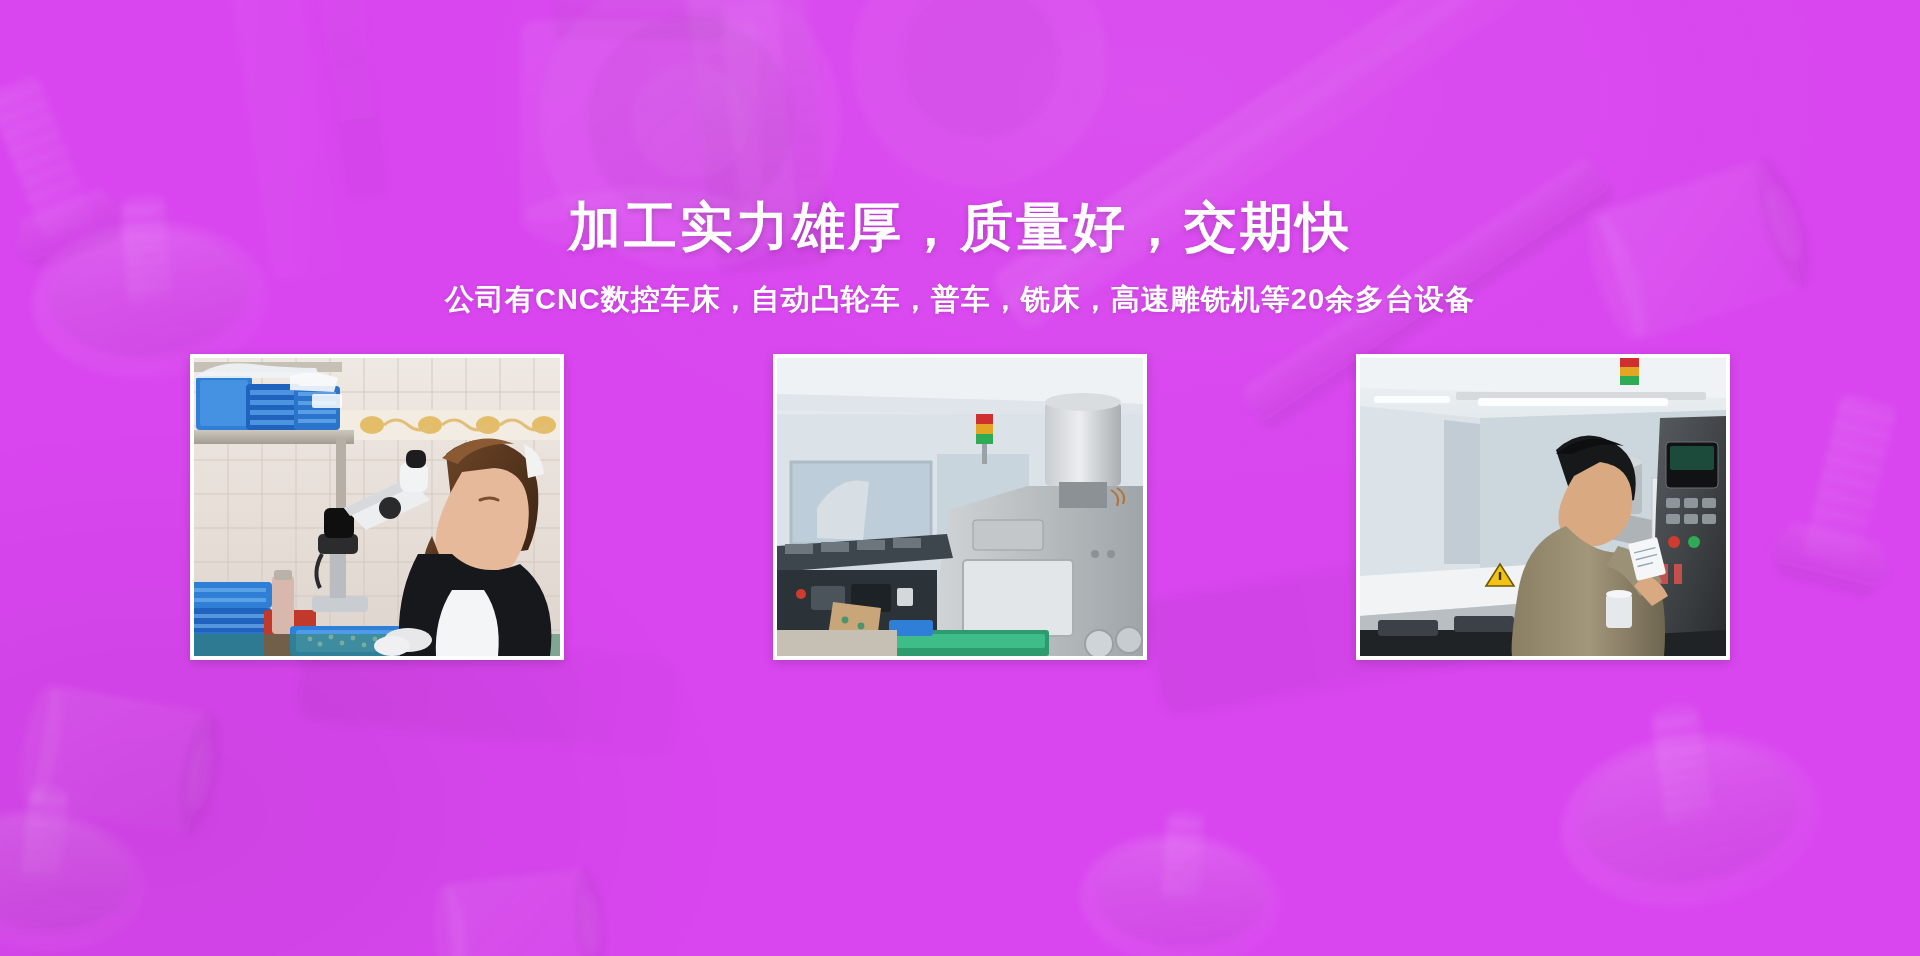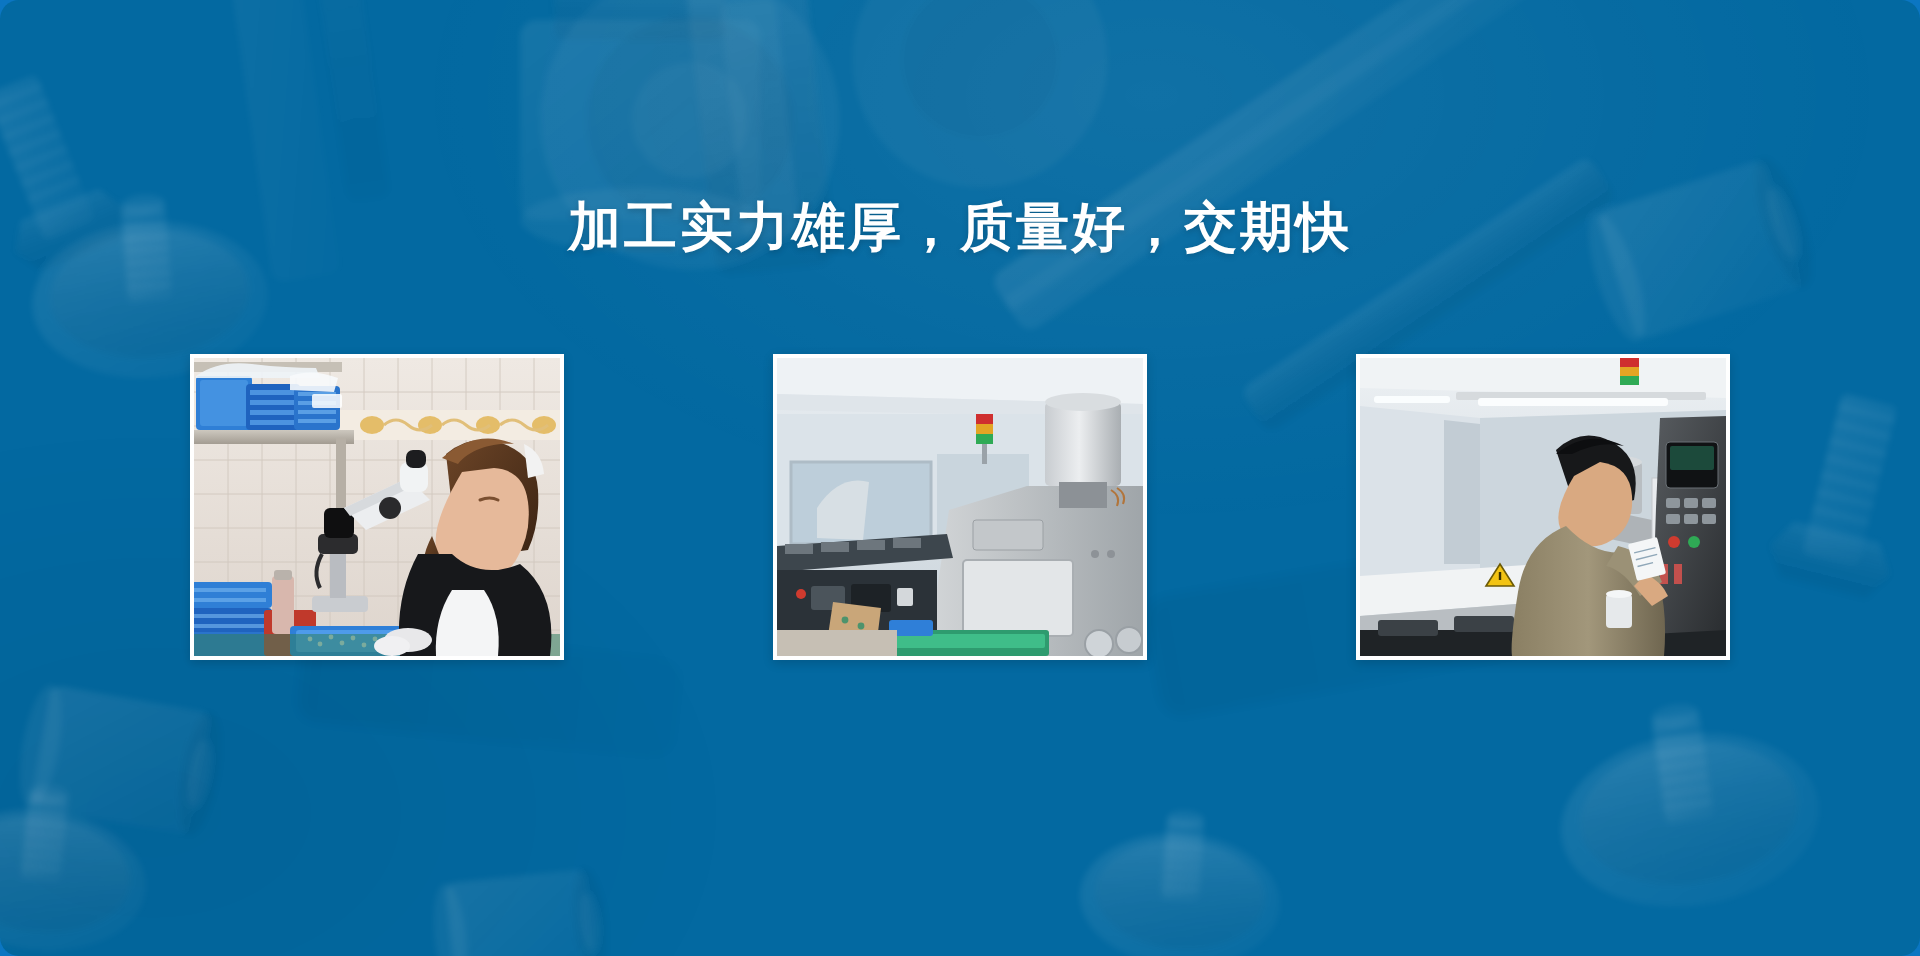--- a/index.html
+++ b/index.html
@@ -3,22 +3,21 @@
 <meta charset="utf-8">
 <style>
   html,body{margin:0;padding:0;}
   body{
     width:1920px;height:956px;overflow:hidden;
     font-family:"Liberation Sans","DejaVu Sans",sans-serif;
     background:#0b76c2;
   }
   .banner{
     position:relative;width:1920px;height:956px;overflow:hidden;
-    background:#0369a1;
-    border-radius:19px;
+    background:#d946ef;
   }
   
   .wm{position:absolute;inset:0;overflow:hidden;pointer-events:none;}
   .wm svg{position:absolute;inset:0;width:100%;height:100%;}
 
   .sheen{
     position:absolute;inset:0;
     background:
       radial-gradient(1200px 700px at 60% 10%, rgba(255,255,255,.055), rgba(255,255,255,0) 62%),
       radial-gradient(900px 600px at 8% 85%, rgba(0,0,0,.05), rgba(0,0,0,0) 65%);
@@ -171,20 +170,21 @@
         <rect x="1150" y="560" width="460" height="120" rx="22" fill="url(#dk1)" transform="rotate(-10 1380 620)"></rect>
         <rect x="300" y="640" width="380" height="100" rx="20" fill="url(#dk1)" transform="rotate(6 490 690)"></rect>
       </g>
     </svg>
   </div>
 
   <div class="sheen"></div>
 
   <div class="text-block">
     <h1 class="headline">加工实力雄厚，质量好，交期快</h1>
+    <p class="subline">公司有CNC数控车床，自动凸轮车，普车，铣床，高速雕铣机等20余多台设备</p>
   </div>
 
   <div class="photo-row">
 
     <div class="photo-frame">
       <div class="photo">
         <svg viewBox="0 0 366 298" preserveAspectRatio="xMidYMid slice">
           <defs>
             <linearGradient id="tileBg" x1="0" y1="0" x2="0" y2="1">
               <stop offset="0" stop-color="#efe9e3"></stop>

